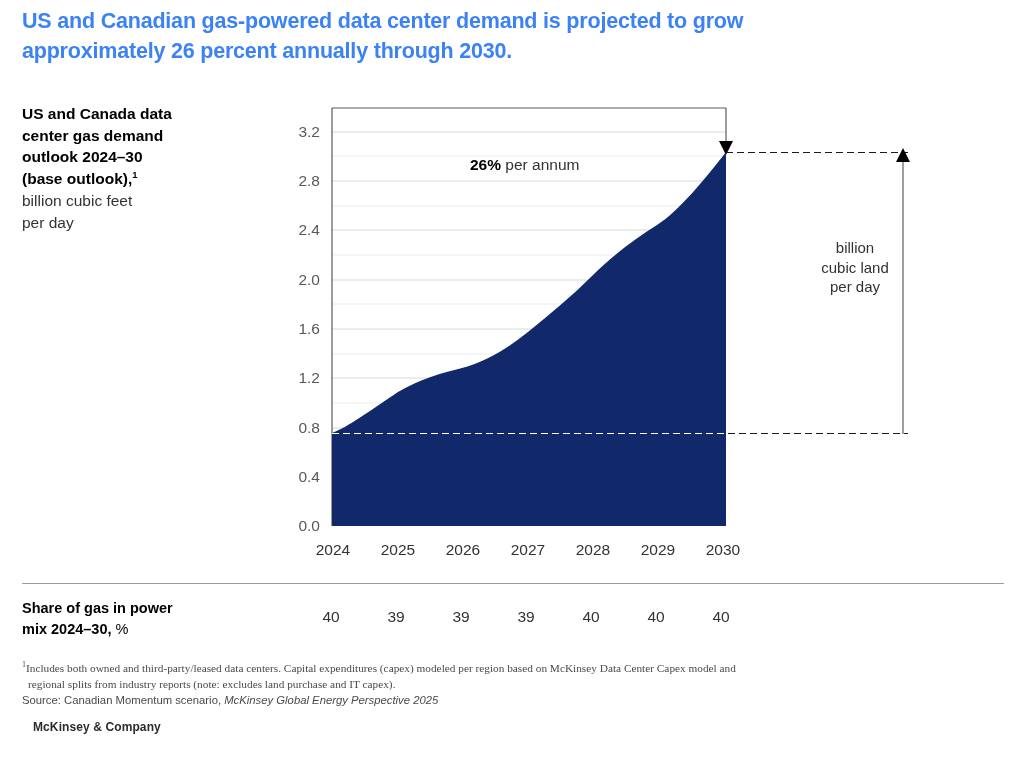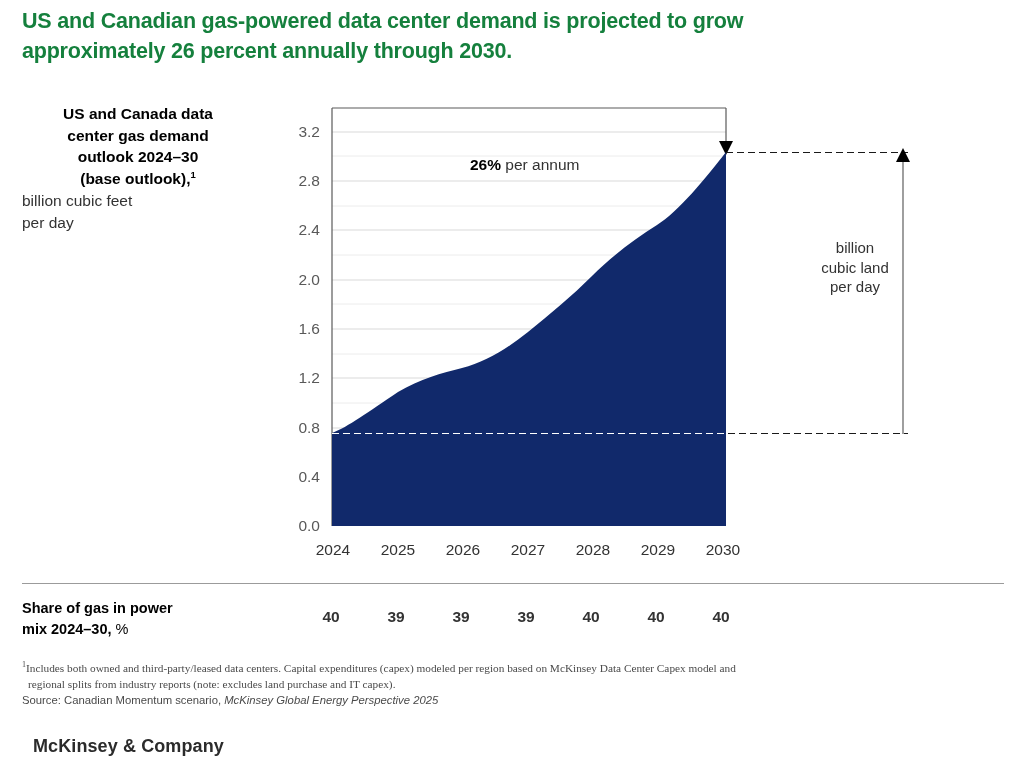--- a/index.html
+++ b/index.html
@@ -13,33 +13,32 @@
     -webkit-font-smoothing:antialiased;
   }
 
   
   #title {
     position:absolute;
     left:22px; top:6px; width:980px;
     font-size:21.5px; font-weight:bold;
     line-height:30px;
     letter-spacing:-0.2px;
-    color:#15803d;
+    color:#3b82f6;
   }
   #title .l2 { display:block; }
 
   
   #caption {
     position:absolute;
     left:22px; top:103px; width:232px;
   }
   #caption .cap-strong {
     font-size:15.5px; font-weight:bold; line-height:21.5px;
     color:#000000;
-    text-align:center;
   }
   #caption .cap-strong sup { font-size:9.5px; font-weight:bold; vertical-align:super; line-height:0; }
   #caption .cap-light {
     font-size:15.5px; font-weight:normal; line-height:21.5px;
     color:#333333; margin-top:1px;
   }
 
   
   #plot {
     position:absolute;
@@ -78,37 +77,37 @@
   #share-label {
     position:absolute; left:22px; top:598px; width:240px;
     font-size:14.5px; font-weight:bold; line-height:21px; color:#000000;
   }
   #share-label .pct { font-weight:normal; }
   #share-values {
     position:absolute; left:296px; top:608px; width:462px; height:24px;
   }
   #share-values .sv {
     position:absolute; top:0; width:70px; text-align:center;
-    font-size:15.5px; color:#333333;font-weight:bold;
+    font-size:15.5px; color:#333333;
   }
 
   
   #footnotes {
     position:absolute; left:22px; top:661px; width:990px;
     font-size:11.3px; line-height:15.5px; color:#4a4a4a;
   }
   #footnotes sup { font-size:8px; vertical-align:super; line-height:0; }
   #footnotes .fn1 { text-indent:0;font-family:Liberation Serif, serif; }
   #footnotes .fn1 .cont { display:block; padding-left:6px; }
   #footnotes .src { margin-top:1px; }
   #footnotes .src i { font-style:italic; }
 
   #brand {
-    position:absolute; left:22px; top:736px;
-    font-size:18px; font-weight:bold; color:#2b2b2b;
+    position:absolute; left:22px; top:720px;
+    font-size:12px; font-weight:bold; color:#2b2b2b;
     letter-spacing:0.1px;
     padding-left:11px;
   }
 </style>
 </head>
 <body>
 
 <div id="title">
   <span class="l1">US and Canadian gas-powered data center demand is projected to grow</span>
   <span class="l2">approximately 26 percent annually through 2030.</span>

